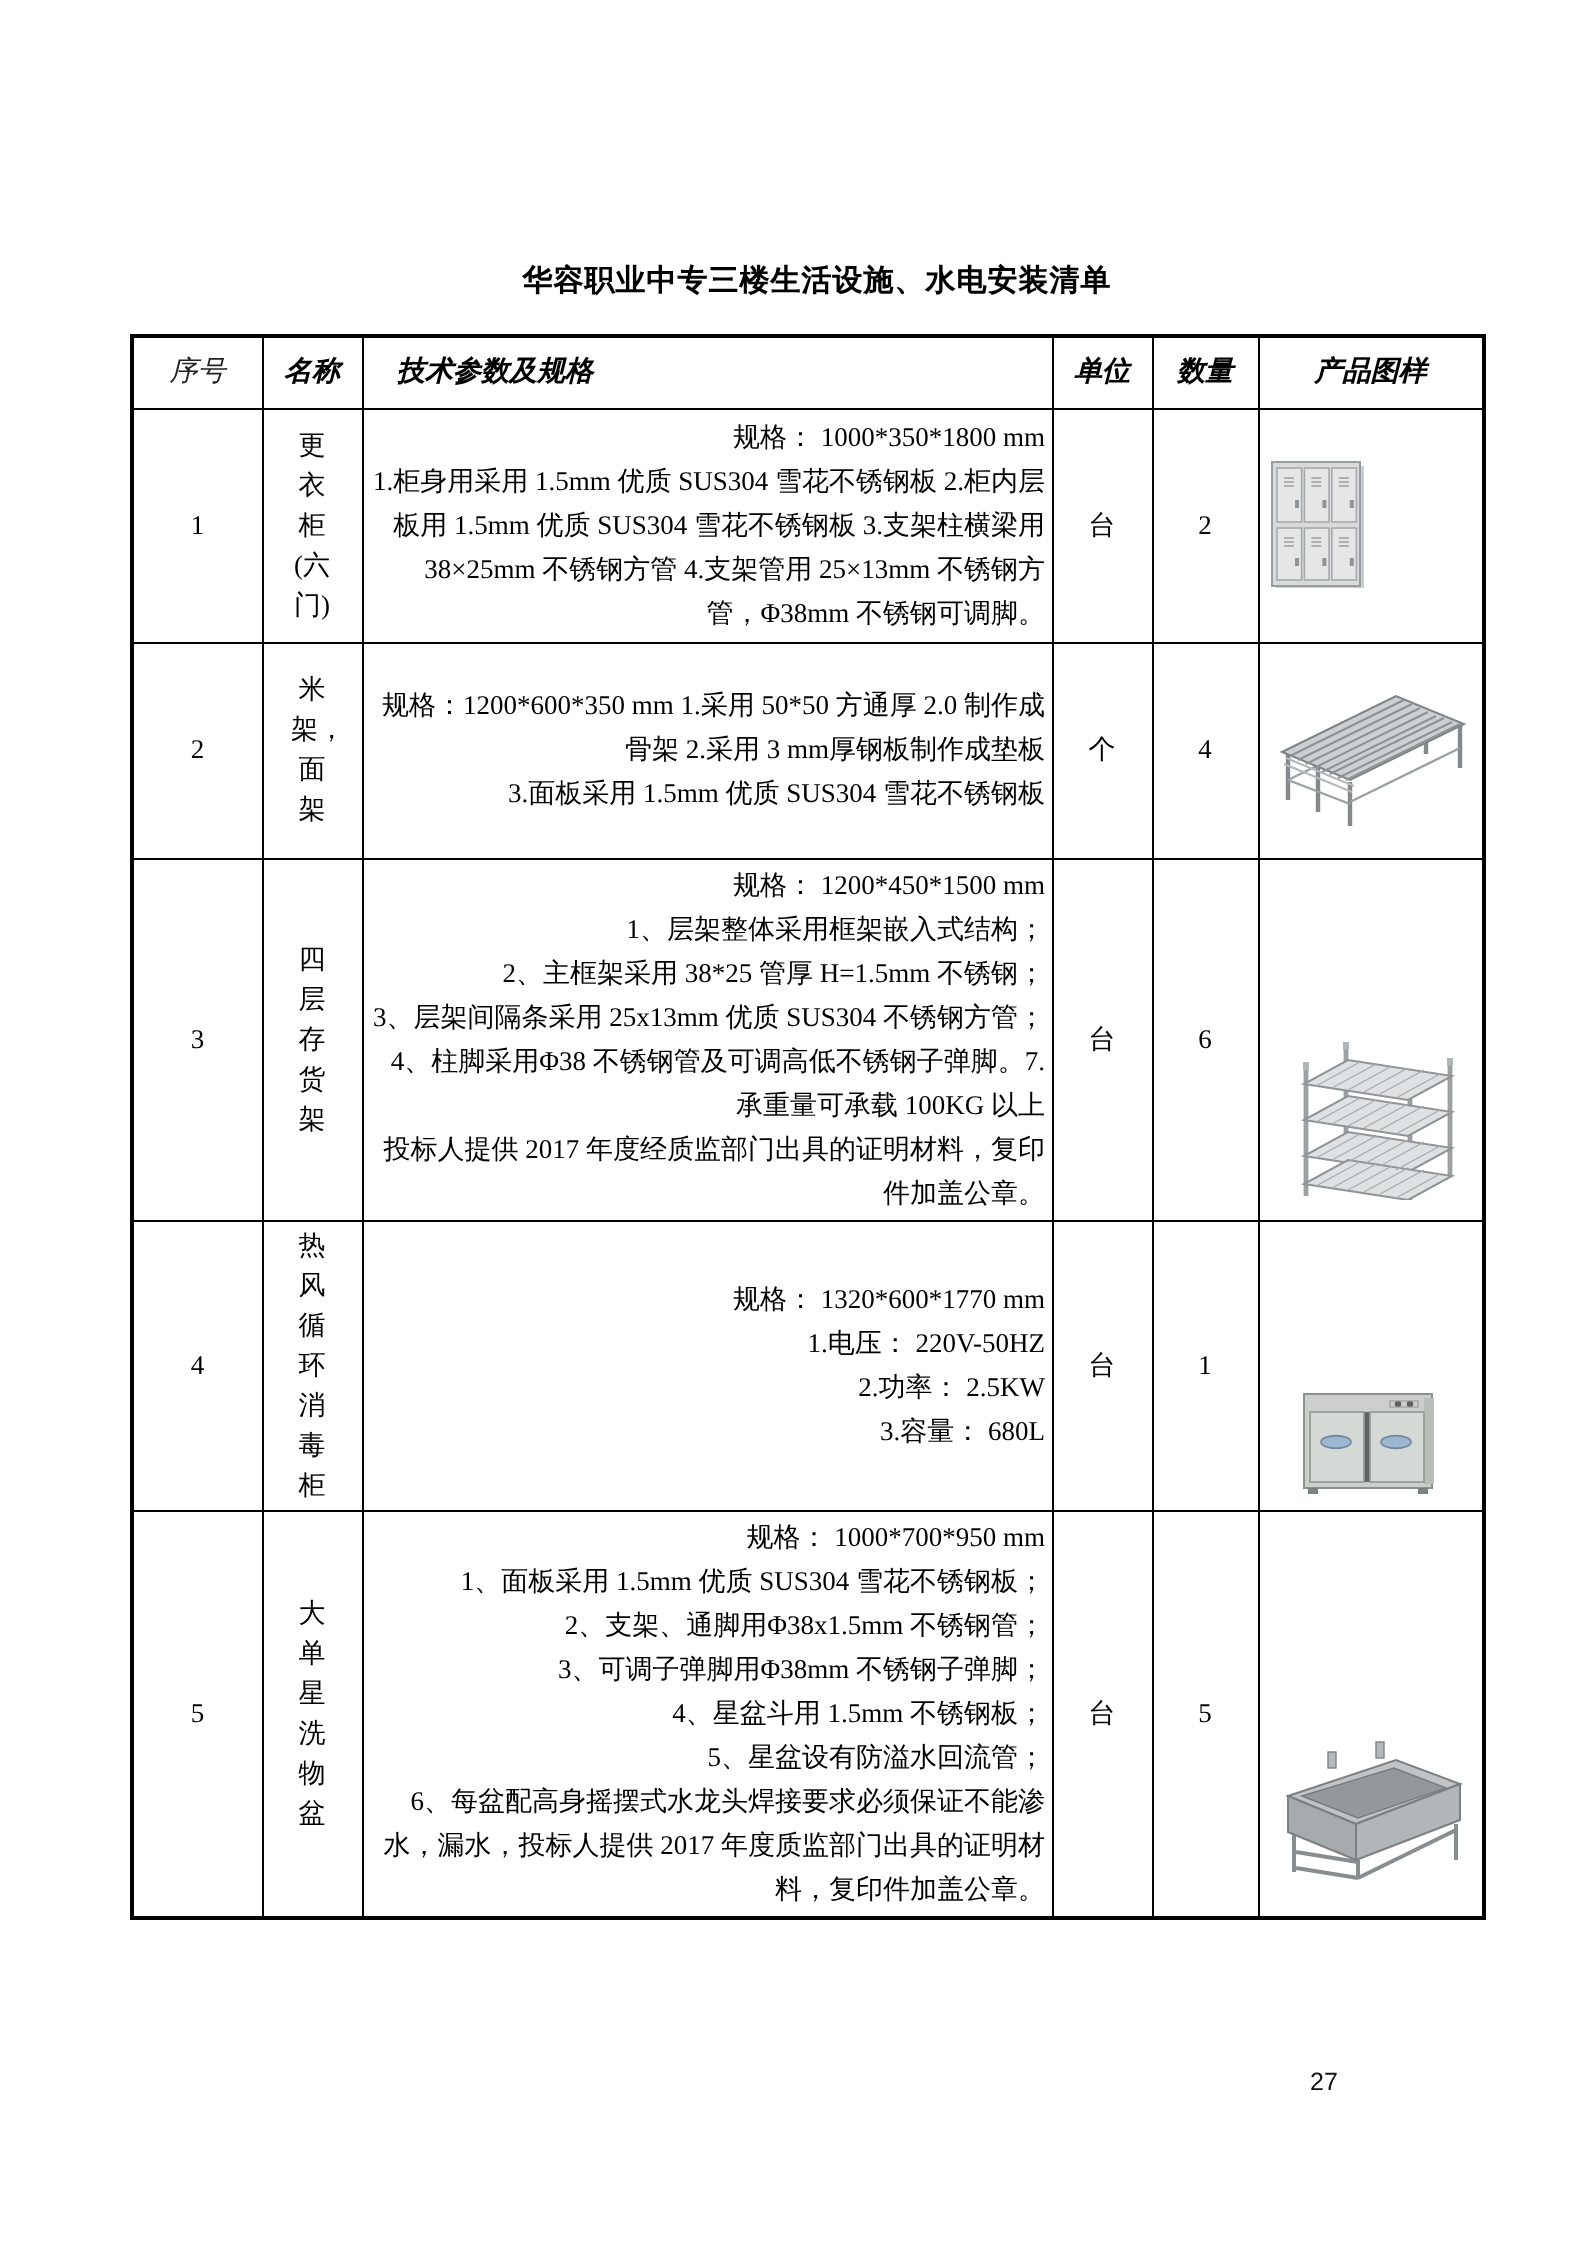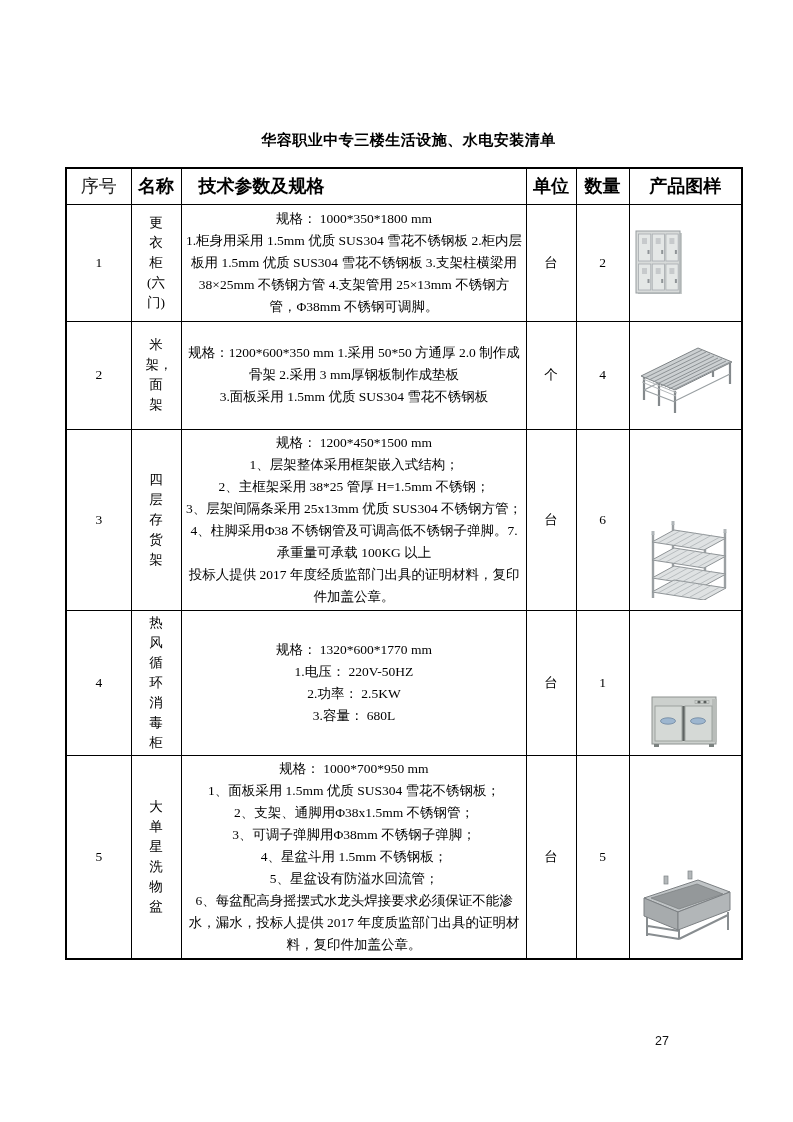--- a/index.html
+++ b/index.html
@@ -14,26 +14,26 @@
   }
   table.spec-table{
     position:absolute;left:65px;top:167px;width:676px;
     border-collapse:collapse;table-layout:fixed;
     border:2px solid #000;
   }
   .spec-table th,.spec-table td{border:1px solid #000;padding:0;overflow:hidden;}
   .spec-table thead tr{height:36px;}
   tr.r1{height:117px;} tr.r2{height:108px;} tr.r3{height:180px;}
   tr.r4{height:145px;} tr.r5{height:197px;}
-  th{font-size:18px;font-weight:bold;text-align:center;}
+  th{font-size:14px;font-weight:bold;text-align:center;font-style:italic;}
   th.th-no{font-weight:normal;color:#222;}
   th.th-spec{text-align:left;padding-left:17px;}
   td.c-no,td.c-unit,td.c-qty{text-align:center;font-size:13.5px;vertical-align:middle;}
   td.c-name{text-align:center;font-size:13.5px;line-height:20px;vertical-align:middle;padding:0 14px;}
-  td.c-spec{font-size:13.5px;line-height:22px;text-align:center;vertical-align:middle;padding:2px 3px 2px 4px;}
+  td.c-spec{font-size:13.5px;line-height:22px;text-align:right;vertical-align:middle;padding:2px 3px 2px 4px;}
   td.c-img{text-align:center;vertical-align:middle;}
   td.c-img svg{display:inline-block;vertical-align:middle;}
   td.img-left{text-align:left;padding-left:5px;}
   td.img-bottom{vertical-align:bottom;padding-bottom:10px;}
   td.img-bottom-sm{vertical-align:bottom;padding-bottom:7px;}
   td.img-low{vertical-align:bottom;padding-bottom:18px;}
   .page-number{
     position:absolute;left:655px;top:1034px;
     font-family:Liberation Sans, sans-serif;font-size:12.5px;color:#111;
   }

